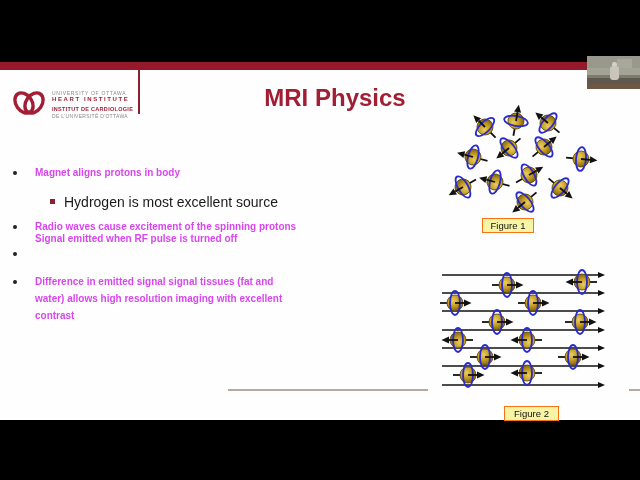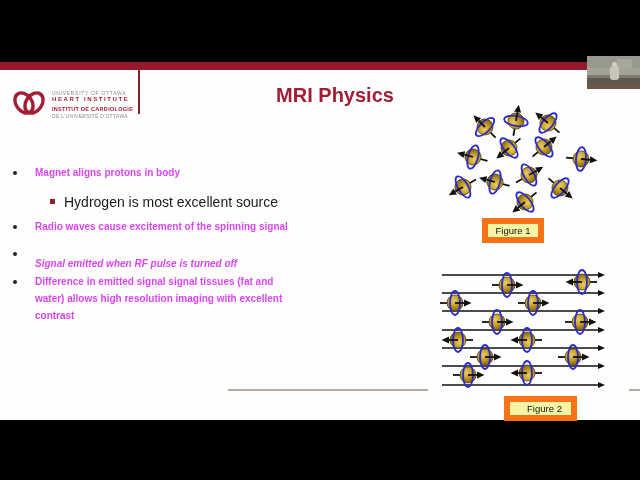--- a/index.html
+++ b/index.html
@@ -15,40 +15,40 @@
   
   .logo-heart{left:10px;top:84px;}
   .logo-text{left:52px;top:90px;line-height:1.25;}
   .logo-l1{font-size:5px;color:#8A8A8A;letter-spacing:0.7px;}
   .logo-l2{font-size:6px;font-weight:bold;color:#A21E35;letter-spacing:1.6px;}
   .logo-l3{font-size:5.5px;font-weight:bold;color:#A21E35;letter-spacing:0.3px;margin-top:2px;}
   .logo-l4{font-size:5px;color:#8A8A8A;letter-spacing:0.3px;}
   .v-divider{left:138px;top:70px;width:2px;height:44px;background:#8E1F2F;}
 
   .title{left:140px;top:84px;width:390px;text-align:center;
-         font-size:20px;font-weight:bold;color:#A21E35;}
+         font-size:24px;font-weight:bold;color:#A21E35;}
 
   
   .bullet-text{color:#d946ef;font-weight:bold;font-size:10px;line-height:17px;white-space:pre-line;}
   .sub-text{color:#1A1A1A;font-weight:normal;font-size:14px;line-height:17px;}
   .dot{width:4px;height:4px;border-radius:50%;background:#222;}
   .sq{width:5px;height:5px;background:#8E1F2F;}
   .b1t{left:35px;top:164px;} .b1d{left:13px;top:171px;}
   .sbt{left:64px;top:194px;} .sbs{left:50px;top:199px;}
   .b2t{left:35px;top:218px;} .b2d{left:13px;top:225px;}
-  .b3t{left:35px;top:255px;font-style:italic;} .b3d{left:13px;top:252px;}
+  .b3t{left:35px;top:230px;} .b3d{left:13px;top:252px;}
   .b4t{left:35px;top:273px;width:400px;} .b4d{left:13px;top:280px;}
 
   
   .fig1-svg{left:430px;top:100px;}
   .fig2-svg{left:435px;top:265px;}
-  .figlabel{background:#F8F4A6;border:6px solid #f97316;color:#111;
+  .figlabel{background:#F8F4A6;border:1px solid #f97316;color:#111;
             font-size:9.5px;text-align:center;line-height:13px;}
   .fig1-label{left:482px;top:218px;width:50px;height:13px;}
-  .fig2-label{left:504px;top:396px;width:53px;height:13px;padding-left:8px;}
+  .fig2-label{left:504px;top:406px;width:53px;height:13px;}
 
   .divider-main{left:228px;top:389px;width:200px;height:2px;background:#B3ABA3;}
   .divider-stub{left:629px;top:389px;width:11px;height:2px;background:#B3ABA3;}
 
   
   .webcam{left:587px;top:56px;width:53px;height:33px;background:#98998C;overflow:hidden;}
   .wc-strip{left:30px;top:3px;width:15px;height:17px;background:#A7A899;}
   .wc-band{left:0;top:12px;width:53px;height:7px;background:#A3A395;}
   .wc-rail{left:0;top:19px;width:53px;height:3px;background:#7D7B6E;}
   .wc-dark{left:0;top:22px;width:53px;height:6px;background:#5E594E;}
@@ -80,21 +80,21 @@
 
 <div class="abs title">MRI Physics</div>
 
 <div class="abs dot b1d"></div>
 <div class="abs bullet-text b1t">Magnet aligns protons in body</div>
 
 <div class="abs sq sbs"></div>
 <div class="abs sub-text sbt">Hydrogen is most excellent source</div>
 
 <div class="abs dot b2d"></div>
-<div class="abs bullet-text b2t">Radio waves cause excitement of the spinning signal</div>
+<div class="abs bullet-text b2t">Radio waves cause excitement of the spinning protons</div>
 
 <div class="abs dot b3d"></div>
 <div class="abs bullet-text b3t">Signal emitted when RF pulse is turned off</div>
 
 <div class="abs dot b4d"></div>
 <div class="abs bullet-text b4t">Difference in emitted signal signal tissues (fat and
 water) allows high resolution imaging with excellent
 contrast</div>
 
 <svg class="abs fig1-svg" id="fig1" width="185" height="135">

